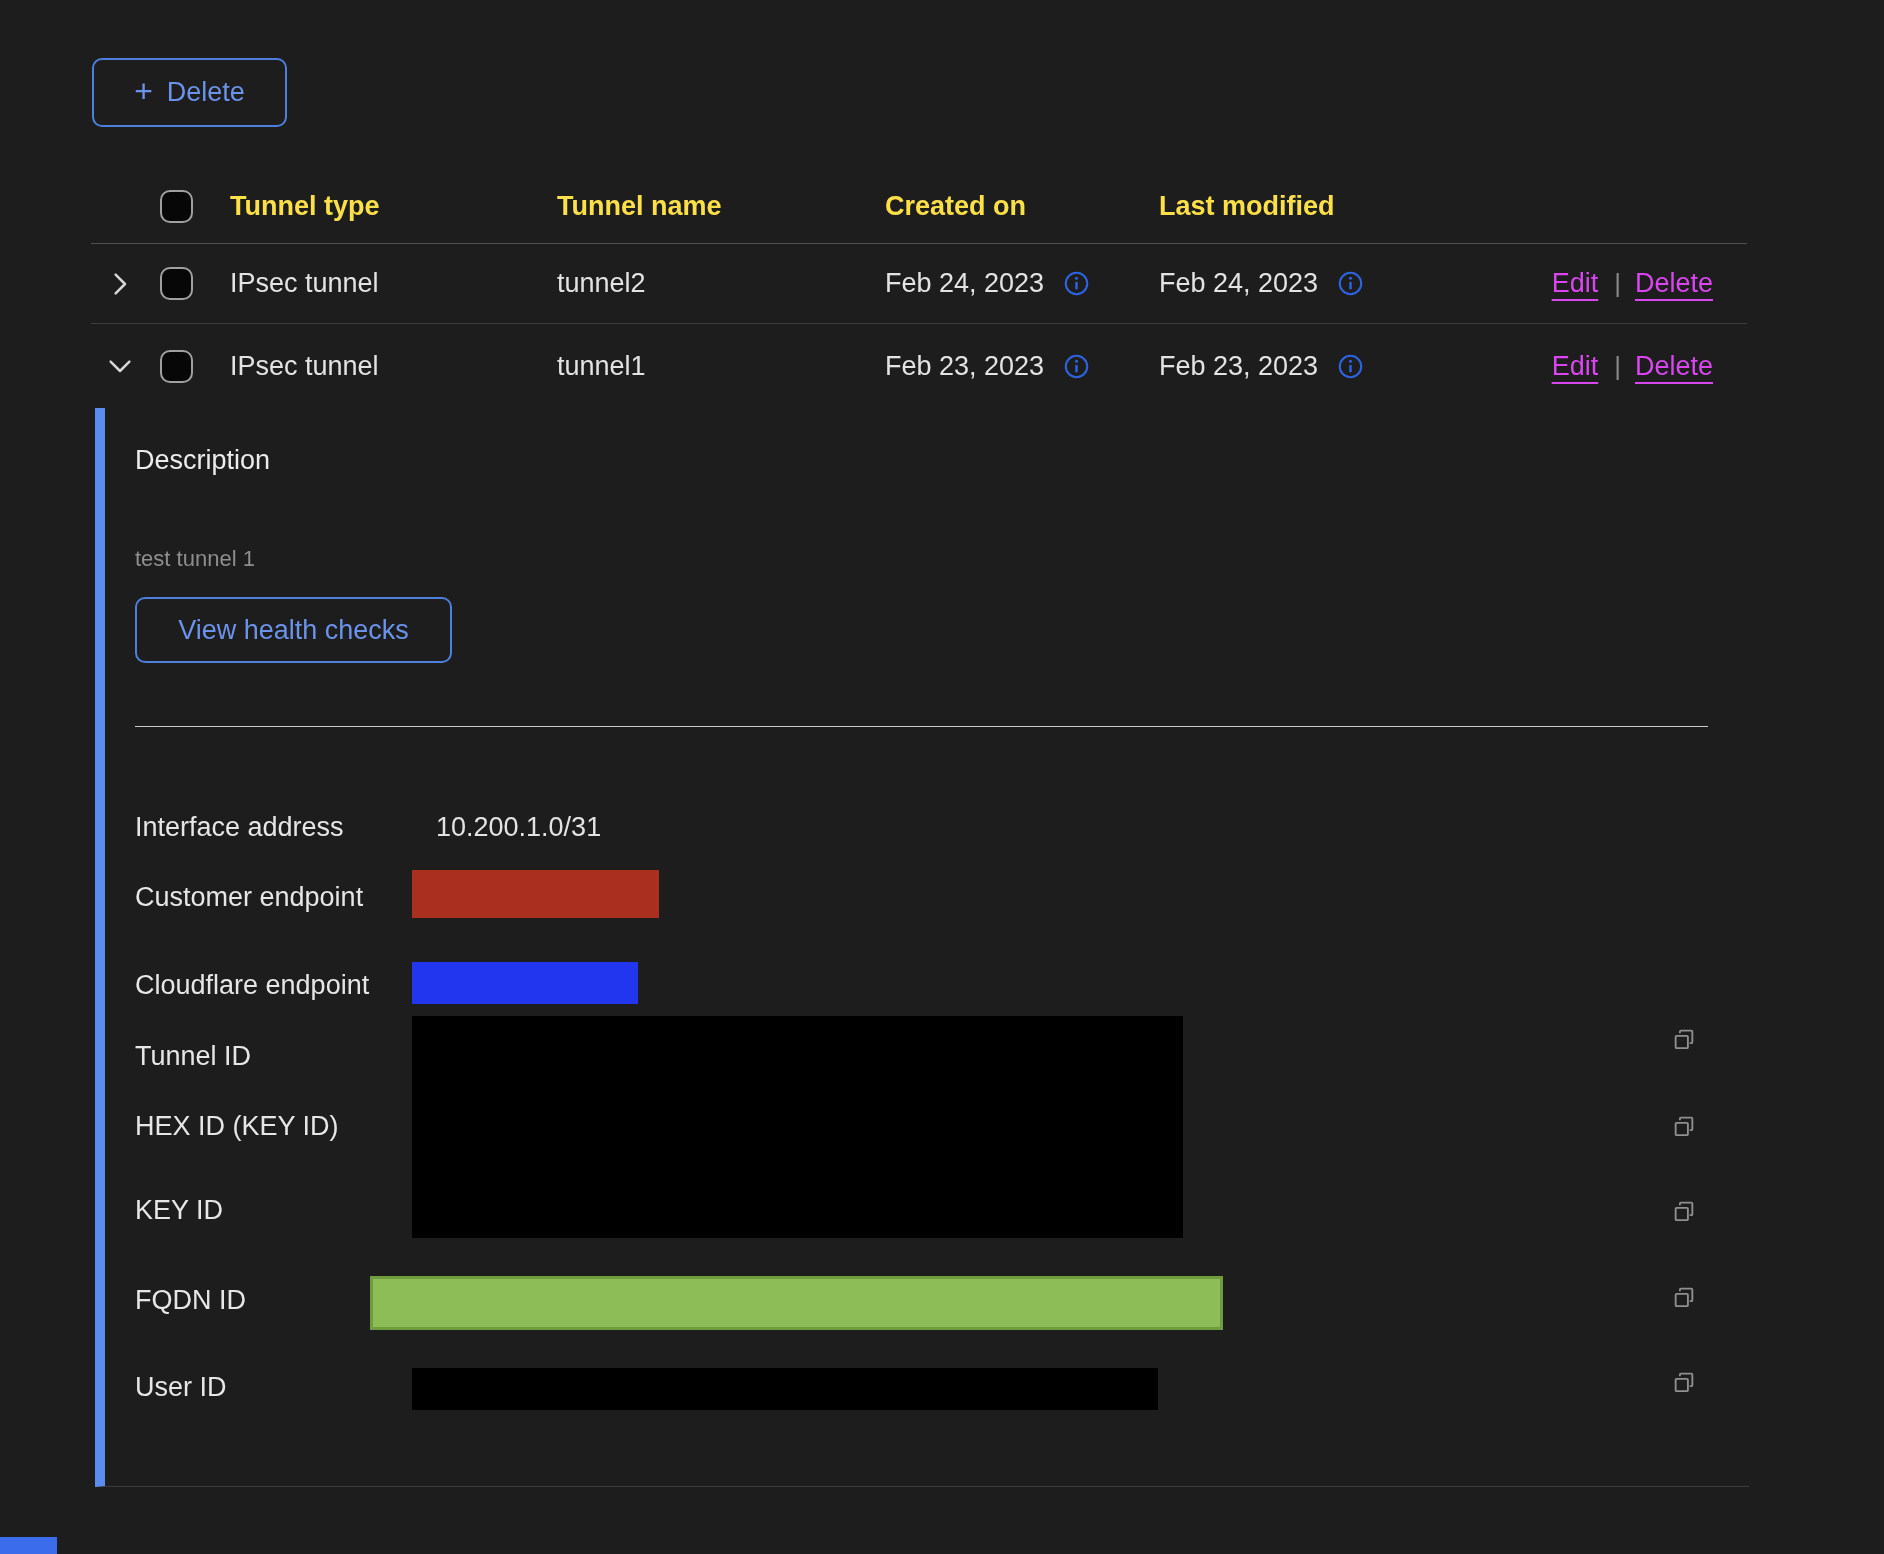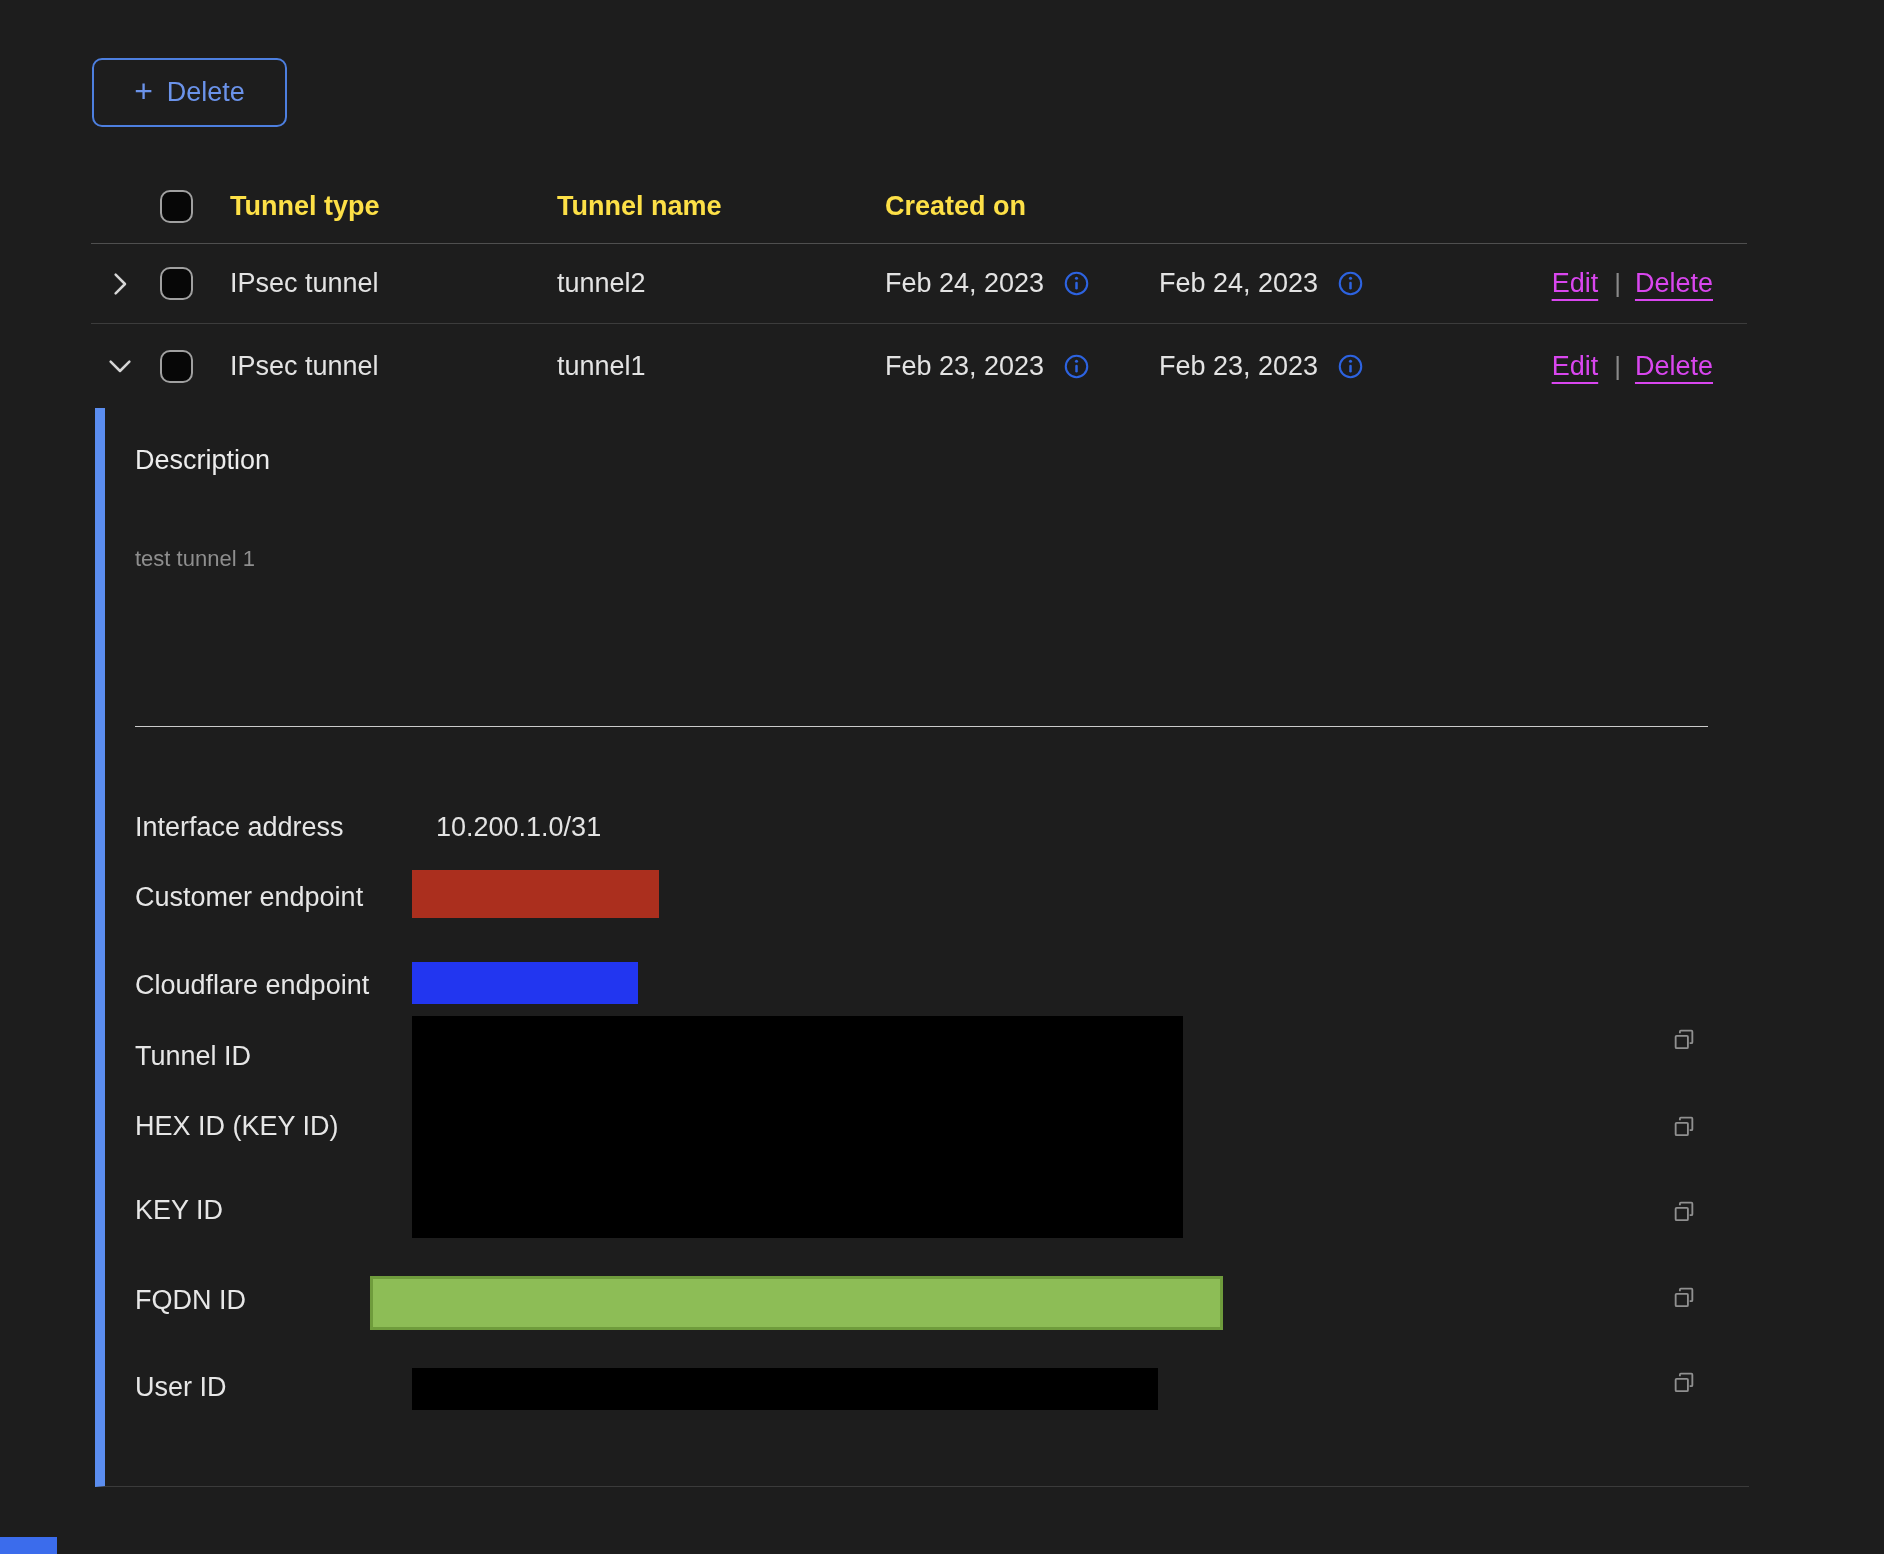--- a/index.html
+++ b/index.html
@@ -82,20 +82,21 @@
   <div class="table">
 
     <div class="grid-row thead">
       <div class="c-chev"></div>
       <div>
           <span class="checkbox"></span>
         </div>
       <div>Tunnel type</div>
       <div>Tunnel name</div>
       <div>Created on</div>
+      <div>Last modified</div>
       <div></div>
     </div>
 
     <div class="grid-row trow">
       <div class="c-chev">
         <button class="chev-btn">
           <svg width="30" height="30" viewBox="0 0 24 24" fill="none" stroke="#d6d6d6" stroke-width="2" stroke-linecap="round" stroke-linejoin="round">
               <path d="M8.5 4.5 L16 12 L8.5 19.5"></path>
             </svg>
         </button>
@@ -168,20 +169,21 @@
       <div class="c-actions">
         <a class="link">Edit</a>
         <span class="pipe">|</span>
         <a class="link">Delete</a>
       </div>
     </div>
 
     <div class="panel">
       <div class="abs desc-h">Description</div>
       <div class="abs desc-v">test tunnel 1</div>
+      <button class="abs btn-outline btn-health">View health checks</button>
       <div class="abs hr-light"></div>
 
       <div class="abs flabel" style="top:419px">Interface address</div>
       <div class="abs fvalue" style="top:419px">10.200.1.0/31</div>
 
       <div class="abs flabel" style="top:489px">Customer endpoint</div>
       <div class="abs redact redact-red" style="background:#ab2f1e"></div>
 
       <div class="abs flabel" style="top:577px">Cloudflare endpoint</div>
       <div class="abs redact redact-blue" style="background:#2236f0"></div>

